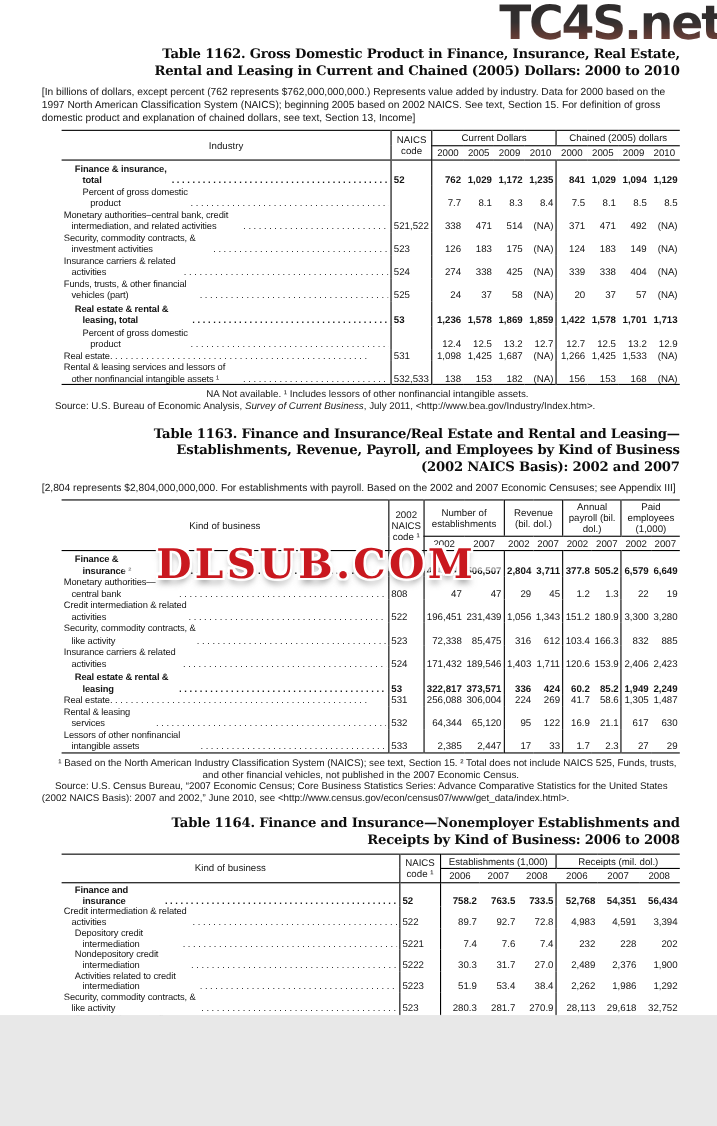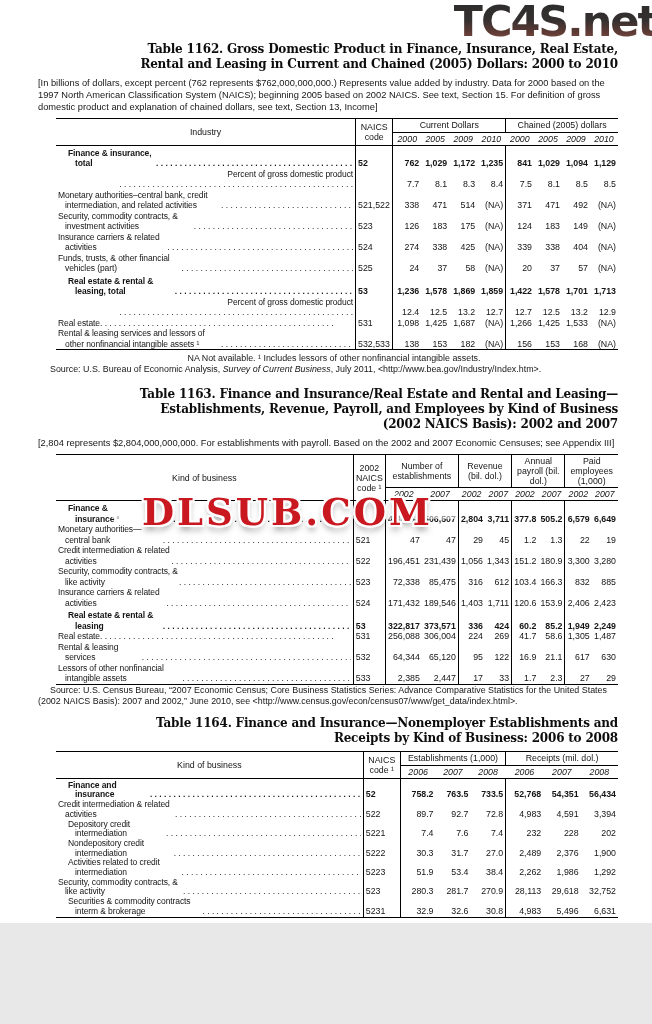--- a/index.html
+++ b/index.html
@@ -14,32 +14,32 @@
 
   
   table.stat{border-collapse:collapse;table-layout:fixed;margin-left:18px;
              border-top:1.6px solid #000;border-bottom:1.1px solid #000;}
   table.stat th{font-weight:normal;font-size:8.8px;line-height:1.15;padding:1px 2px;vertical-align:middle;}
   table.stat td{font-size:8.8px;padding:0 2px;vertical-align:bottom;}
   .t12 td,.t13 td{line-height:10.5px;}
   .t14 td{line-height:9.7px;font-size:8.6px;}
   .hr2 th,th[rowspan]{border-bottom:1.3px solid #000;}
   th.grp{text-align:center;border-left:1px solid #000;border-bottom:1px solid #000;padding:1px 1px 2px;}
-  th.yr{text-align:center;padding:1px 4px 2px 0;font-style:italic;}
+  th.yr{text-align:center;padding:1px 4px 2px 0;}
   th.naics-h{white-space:pre-line;text-align:center;border-left:1px solid #000;border-right:1px solid #000;}
   th.lbl-h{text-align:center;}
   td.naics{border-left:1px solid #000;border-right:1px solid #000;text-align:left;padding-left:4px;}
   td.val{text-align:right;padding-right:5px;}
   td.gs{border-left:1px solid #000;}
   tr.bold-row td{font-weight:bold;padding-top:2px;}
   td.lbl{padding-left:1px;}
   .lf{display:flex;align-items:flex-end;justify-content:space-between;}
   .lt{letter-spacing:-0.1px;text-indent:-7px;padding-left:7px;font-size:8.5px;}
   .ind1{padding-left:10px;}
-  .ind2{padding-left:17px;flex-direction:column;}
+  .ind2{padding-left:17px;}
   .dots{flex:1 1 auto;overflow:hidden;white-space:nowrap;font-size:8.5px;}
   .dots::after{content:" . . . . . . . . . . . . . . . . . . . . . . . . . . . . . . . . . . . . . . . . . . . . . . . . . .";}
 
   
   .fn{margin:0;font-size:8.9px;line-height:1.2;text-indent:12px;color:#161616;}
   .fn.first{margin-top:3px;text-align:center;}
   section.s2{margin-top:12px;}
   section.s3{margin-top:10px;}
 
   
@@ -352,21 +352,21 @@
               <td class="val gs">6,579</td>
               <td class="val">6,649</td>
             </tr>
             <tr>
               <td class="lbl">
                 <div class="lf ind0">
                   <span class="lt">Monetary authorities—central bank</span>
                   <span class="dots"></span>
                 </div>
               </td>
-              <td class="naics">521</td>
+              <td class="naics">808</td>
               <td class="val gs">47</td>
               <td class="val">47</td>
               <td class="val gs">29</td>
               <td class="val">45</td>
               <td class="val gs">1.2</td>
               <td class="val">1.3</td>
               <td class="val gs">22</td>
               <td class="val">19</td>
             </tr>
             <tr>
@@ -483,20 +483,21 @@
               <td class="val">2,447</td>
               <td class="val gs">17</td>
               <td class="val">33</td>
               <td class="val gs">1.7</td>
               <td class="val">2.3</td>
               <td class="val gs">27</td>
               <td class="val">29</td>
             </tr>
           </tbody>
       </table>
+      <p class="fn first">¹ Based on the North American Industry Classification System (NAICS); see text, Section 15. ² Total does not include NAICS 525, Funds, trusts, and other financial vehicles, not published in the 2007 Economic Census.</p>
       <p class="fn">Source: U.S. Census Bureau, “2007 Economic Census; Core Business Statistics Series: Advance Comparative Statistics for the United States (2002 NAICS Basis): 2007 and 2002,” June 2010, see &lt;http://www.census.gov/econ/census07/www/get_data/index.html&gt;.</p>
     </section>
 
     <section class="s3">
       <h2 class="title">Table 1164. Finance and Insurance—Nonemployer Establishments and
 Receipts by Kind of Business: 2006 to 2008</h2>
       <table class="stat t14">
         <colgroup>
           <col class="c-lbl">
             <col class="c-naics">

